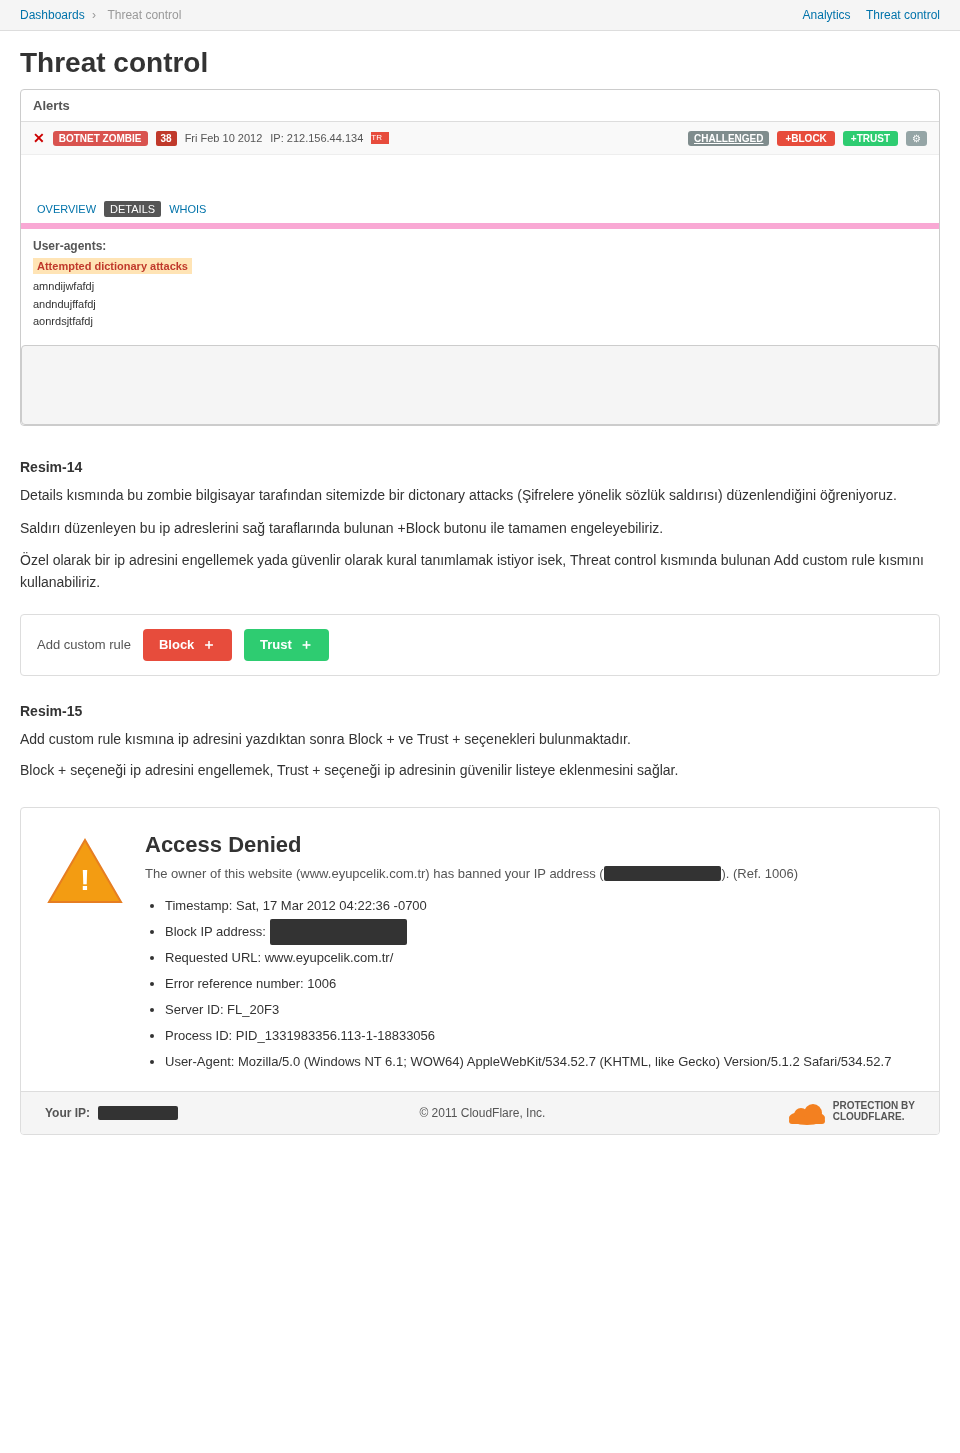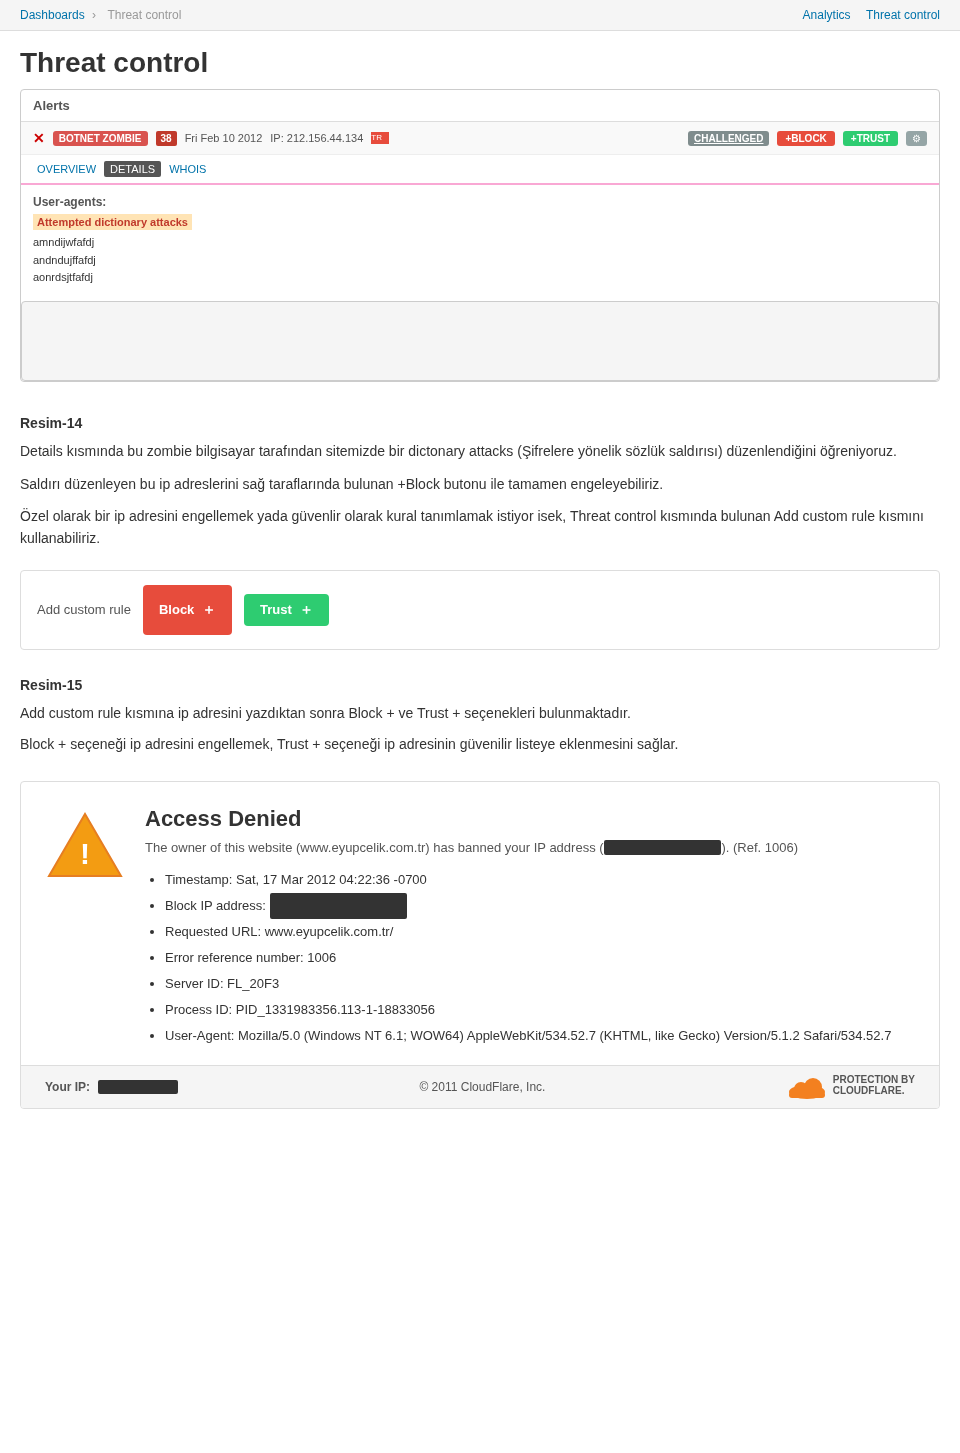--- a/index.html
+++ b/index.html
@@ -153,22 +153,23 @@
       cursor: pointer;
     }
     .alert-spacer { flex: 1; }
 
     
     .tabs-row {
       padding: 6px 12px;
       display: flex;
       align-items: flex-end;
       gap: 4px;
-      border-bottom: 2px solid #f9a8d4;
+      border-bottom: 6px solid #f9a8d4;
       background: #fff;
+      margin-top: 40px;
     }
     .tab-item {
       font-size: 11px;
       color: #0073aa;
       cursor: pointer;
       padding: 2px 4px;
     }
     .tab-item.active {
       background: #555;
       color: #fff;
@@ -246,21 +247,21 @@
       border: 1px solid #ccc;
       border-radius: 3px;
       padding: 6px 10px;
       font-size: 13px;
       color: #333;
     }
     .btn-block-large {
       background: #e74c3c;
       color: #fff;
       font-size: 13px;
-      padding: 16px 16px;
+      padding: 7px 16px;
       border-radius: 4px;
       border: none;
       cursor: pointer;
       font-weight: bold;
       white-space: nowrap;
     }
     .btn-trust-large {
       background: #2ecc71;
       color: #fff;
       font-size: 13px;

